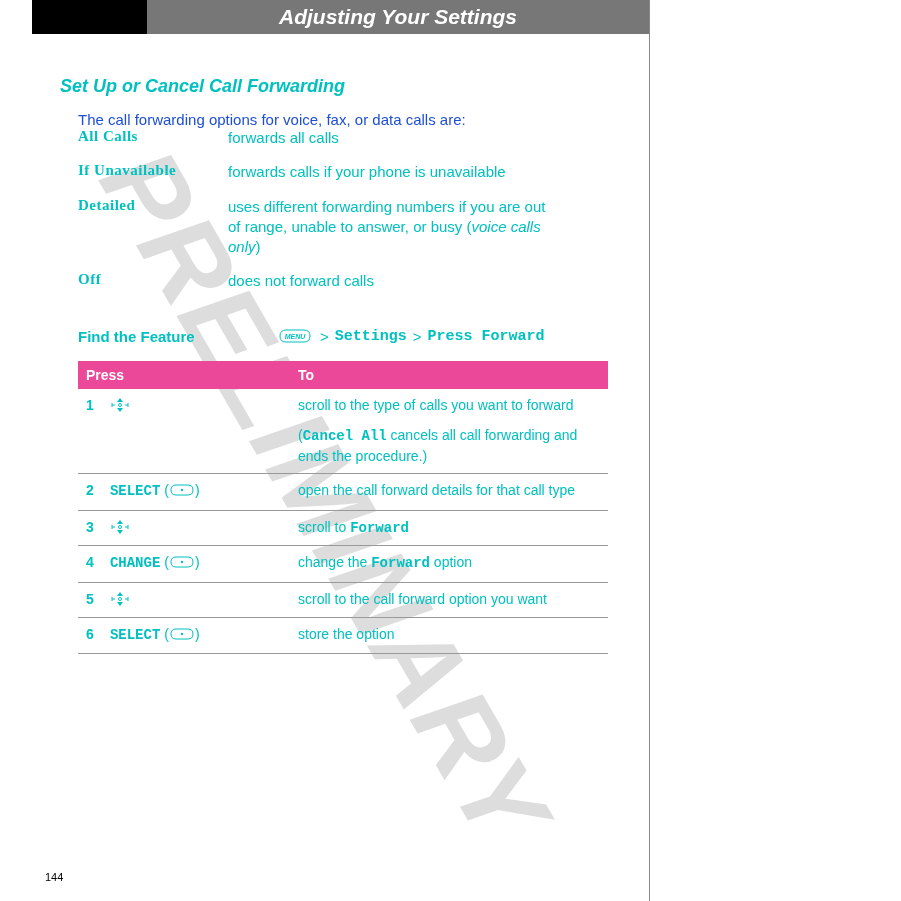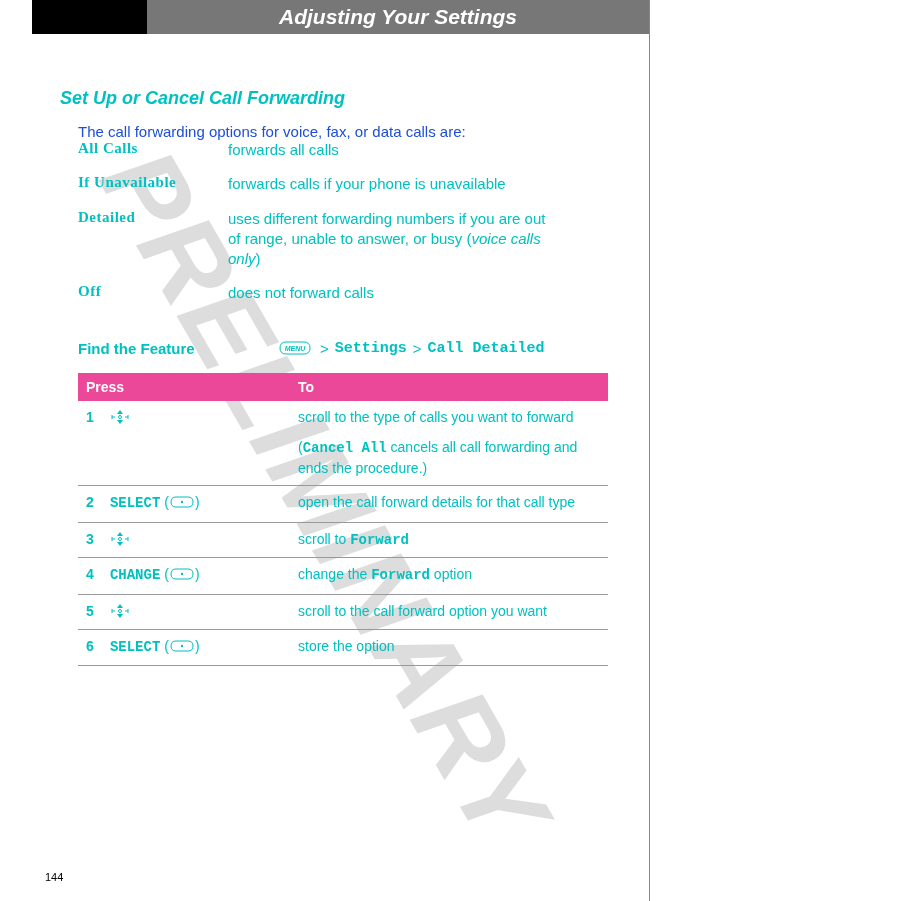--- a/index.html
+++ b/index.html
@@ -52,21 +52,21 @@
     color: #fff;
     font-weight: 700;
     font-style: italic;
     font-size: 21px;
     display: flex;
     align-items: center;
     justify-content: center;
     font-family: Arial, sans-serif;
   }
   .body-inner {
-    padding: 30px 60px 0 60px;
+    padding: 18px 60px 0 60px;
   }
   .section-title {
     color: #00c0c0;
     font-weight: 700;
     font-style: italic;
     font-size: 18px;
     font-family: Arial, sans-serif;
     margin: 24px 0 14px 0;
   }
   .intro {
@@ -213,21 +213,21 @@
         <div class="find-path">
           <span class="menu-key">
             <svg width="34" height="16" viewBox="0 0 34 16">
               <path d="M2 8 Q2 2 8 2 L26 2 Q32 2 32 8 Q32 14 26 14 L8 14 Q2 14 2 8 Z" fill="none" stroke="#00c0c0" stroke-width="1"></path>
               <text x="17" y="11" text-anchor="middle" font-size="7" font-style="italic" font-weight="700" fill="#00c0c0" font-family="Arial">MENU</text>
             </svg>
           </span>
           <span class="gt">&gt;</span>
           <span class="mono-bold">Settings</span>
           <span class="gt">&gt;</span>
-          <span class="mono-bold">Call Detailed</span>
+          <span class="mono-bold">Press Forward</span>
         </div>
       </div>
 
       <table class="steps">
         <thead>
           <tr>
             <th>Press</th>
             <th>To</th>
           </tr>
         </thead>

